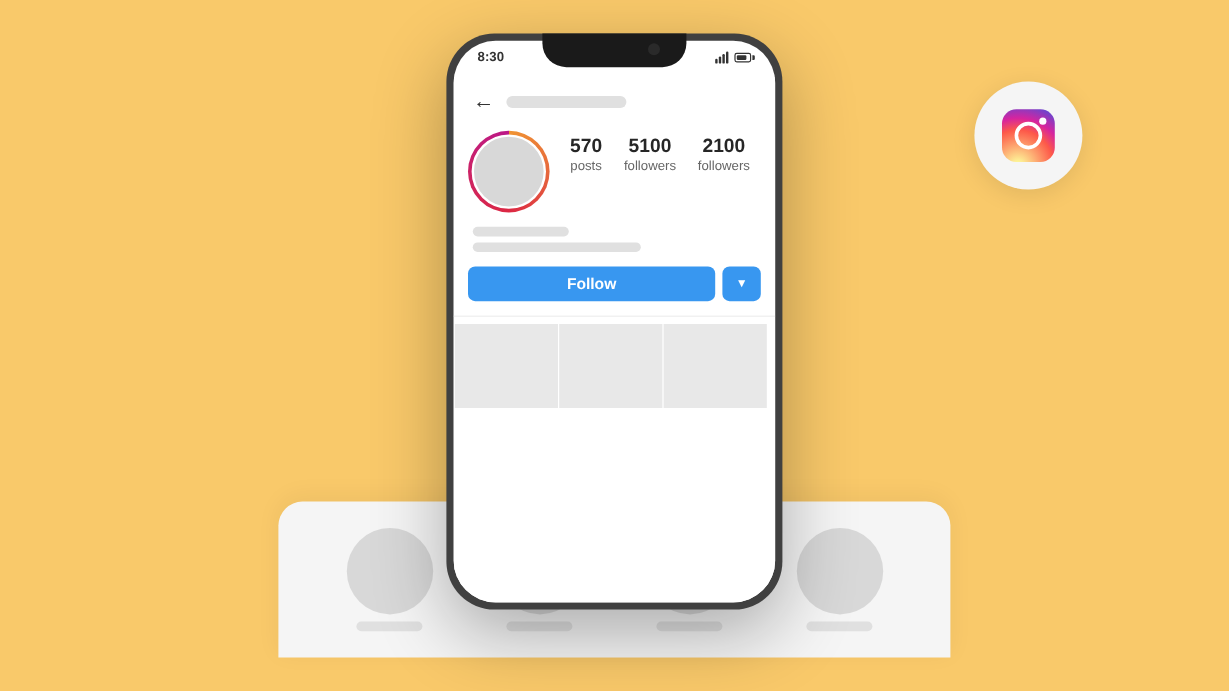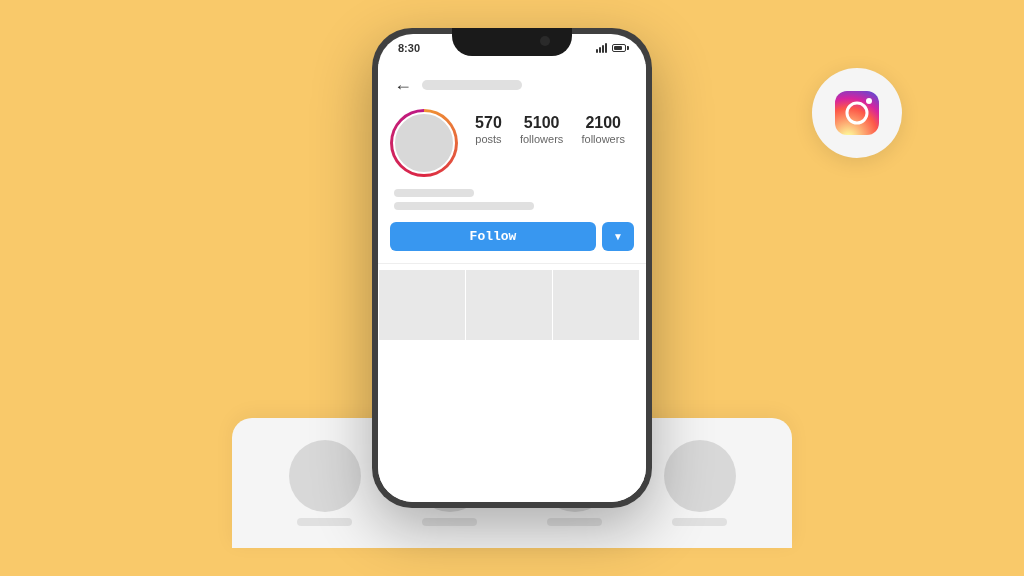--- a/index.html
+++ b/index.html
@@ -264,21 +264,20 @@
     .follow-btn {
       flex: 1;
       background: #3897F0;
       color: #fff;
       border: none;
       border-radius: 6px;
       padding: 7px 12px;
       font-size: 13px;
       font-weight: 600;
       cursor: pointer;
-      font-family: Liberation Mono, monospace;
     }
 
     .dropdown-btn {
       width: 32px;
       background: #3897F0;
       color: #fff;
       border: none;
       border-radius: 6px;
       display: flex;
       align-items: center;

